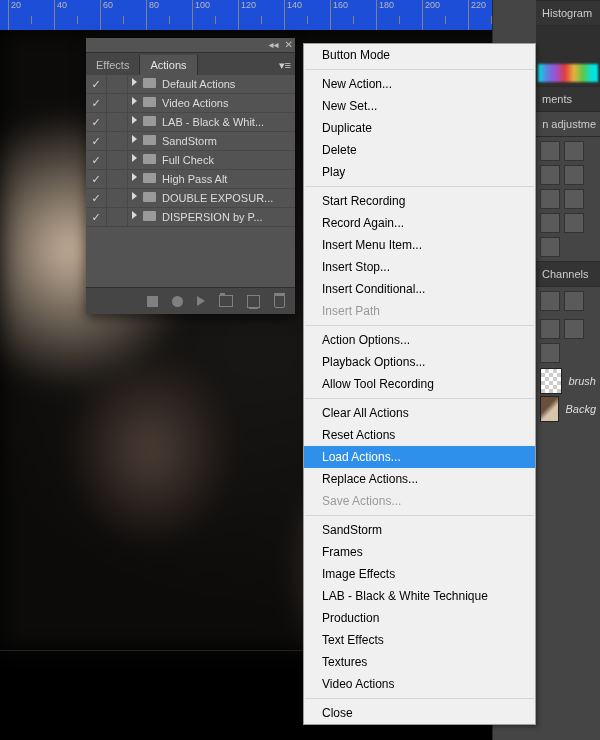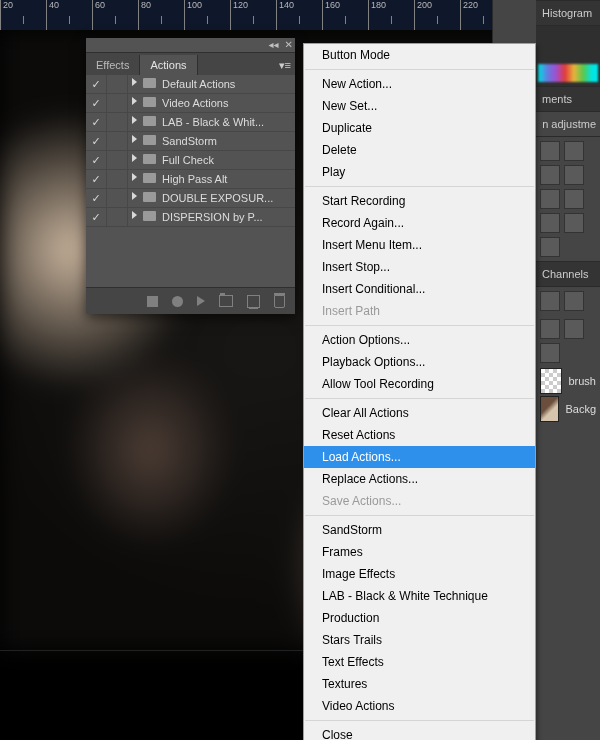--- a/index.html
+++ b/index.html
@@ -9,32 +9,32 @@
 .canvas{position:absolute;left:0;top:30px;width:536px;height:620px;
  background:
   radial-gradient(ellipse 180px 200px at 70px 220px,#c9b49d 0%,rgba(201,180,157,0) 70%),
   radial-gradient(ellipse 220px 220px at 440px 540px,#b79c85 0%,rgba(183,156,133,0) 70%),
   radial-gradient(ellipse 120px 140px at 150px 420px,#4e3e36 0%,rgba(78,62,54,0) 70%),
   radial-gradient(ellipse 300px 260px at 260px 320px,#191715 0%,#0c0b0a 100%);
  filter:blur(12px)}
 .canvas-border{position:absolute;left:0;top:30px;width:536px;height:620px;outline:1px solid #222;pointer-events:none}
 
 
-.ruler{position:absolute;left:0;top:0;height:30px;width:536px;background:#0f172a;display:flex;color:#b8b8b8;font-size:9px;overflow:hidden;}
+.ruler{position:absolute;left:0;top:0;height:30px;width:536px;background:#1d4ed8;display:flex;color:#b8b8b8;font-size:9px;overflow:hidden;padding-left:8px;}
 .ruler .tick{width:45px;border-left:1px solid #818181;height:30px;position:relative;flex:0 0 45px}
 .ruler .tick span{position:absolute;left:2px;top:0}
 .ruler .tick::after{content:"";position:absolute;left:22px;top:16px;width:1px;height:8px;background:#818181}
 
 
 .right{position:absolute;right:0;top:0;bottom:0;width:64px;background:#454545;box-shadow:inset 1px 0 #2a2a2a;padding-left:44px;}
 .right .sect{border-bottom:1px solid #2a2a2a;padding:4px 2px}
 .right .taglabel{background:#343434;height:24px;line-height:24px;color:#ccc;padding:0 6px;border-top:1px solid #2a2a2a;border-bottom:1px solid #2a2a2a;font-size:11px;overflow:hidden;white-space:nowrap}
 .right .iconsrow{display:flex;flex-wrap:wrap;gap:4px;padding:4px}
 .right .iconsrow span{width:18px;height:18px;background:#5a5a5a;border:1px solid #333;display:inline-block}
-.right .layer{display:flex;align-items:center;height:28px;color:#ddd;font-size:11px;gap:6px;padding:0 4px}
+.right .layer{display:flex;align-items:center;height:28px;color:#ddd;font-style:italic;font-size:11px;gap:6px;padding:0 4px}
 .right .layer .swatch{width:24px;height:24px;background:#ccc;border:1px solid #222}
 .right .layer.bg .swatch{background:linear-gradient(135deg,#6b4f3c 40%,#d7c4ad 60%)}
 .right .histogram{height:60px;background:linear-gradient(#2f2f2f,#2f2f2f);position:relative}
 .right .histogram .band{position:absolute;left:2px;right:2px;bottom:4px;height:18px;background:linear-gradient(90deg,#00e5e5 0%,#5f7fe0 15%,#a04fd1 30%,#e23b3b 45%,#e6b43b 60%,#5cc64a 75%,#00e5e5 90%);filter:blur(1px)}
 
 
 .actions-panel{position:absolute;left:86px;top:38px;width:209px;background:#535353;box-shadow:0 4px 12px rgba(0,0,0,.6);}
 .ap-bar{height:14px;background:#535353;position:relative;border-bottom:1px solid #2f2f2f}
 .ap-bar .dock{position:absolute;right:2px;top:1px;display:flex;gap:6px;color:#bfbfbf;font-size:10px}
 .ap-bar .dock span{cursor:default}
@@ -289,21 +289,20 @@
       <div class="mi">Reset Actions</div>
       <div class="mi hl">Load Actions...</div>
       <div class="mi">Replace Actions...</div>
       <div class="mi dis">Save Actions...</div>
       <hr>
       <div class="mi">SandStorm</div>
       <div class="mi">Frames</div>
       <div class="mi">Image Effects</div>
       <div class="mi">LAB - Black &amp; White Technique</div>
       <div class="mi">Production</div>
-      <div class="mi">Stars Trails</div>
       <div class="mi">Text Effects</div>
       <div class="mi">Textures</div>
       <div class="mi">Video Actions</div>
       <hr>
       <div class="mi">Close</div>
     </div>
 
 </div>
 
 </body></html>

